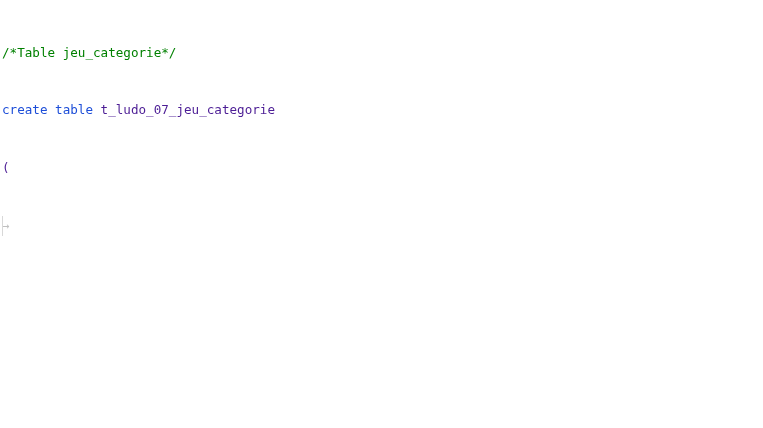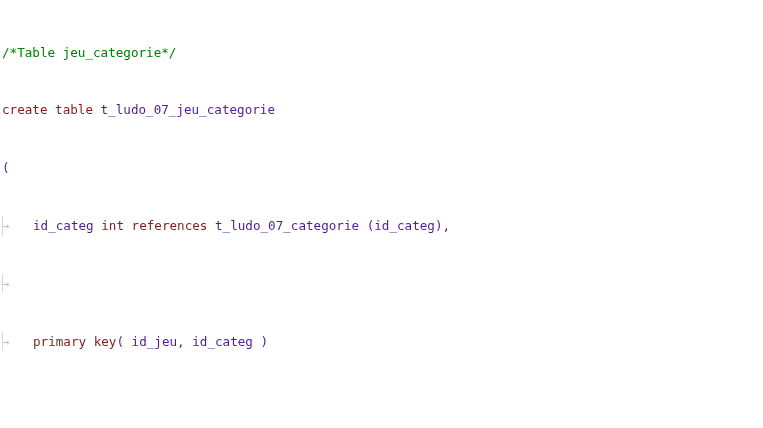--- a/index.html
+++ b/index.html
@@ -6,35 +6,33 @@
   body { width: 763px; height: 428px; overflow: hidden; position: relative; }
   .editor {
     position: absolute; left: 0; top: 4px; width: 763px;
     font-family: "DejaVu Sans Mono", "Liberation Mono", monospace;
     font-size: 12.6px; line-height: 19.3px; color: #1e1e1e;
     white-space: pre;
   }
   .line { height: 19.3px; position: relative; padding-left: 2px; }
   .guide { position: absolute; left: 2px; top: 0; bottom: 0; width: 1px; background: #d8d8d8; }
   .cm { color: #008000; margin-top: 28px; }
-  .kw { color: #7f1d1d; margin-top: 28px; }
+  .kw { color: #1d4ed8; margin-top: 28px; }
   .id { color: #4c1d95; }
   .ws { color: #c0c0c0; }
   .tab { color: #c0c0c0; display: inline-block; width: 31px; }
 </style>
 </head>
 <body>
 
 <div class="editor">
   <div class="line"><span class="cm">/*Table jeu_categorie*/</span></div>
   <div class="line"><span class="kw">create table</span> <span class="id">t_ludo_07_jeu_categorie</span></div>
   <div class="line"><span class="id">(</span></div>
-  <div class="line"><span class="guide"></span><span class="tab">→</span><span class="id">id_categ</span> <span class="kw">int references</span> <span class="id">t_ludo_07_categorie</span> <span class="id">(id_categ),</span></div>
   <div class="line"><span class="guide"></span><span class="tab">→</span></div>
-  <div class="line"><span class="guide"></span><span class="tab">→</span><span class="kw">primary key</span><span class="id">( id_jeu, id_categ )</span></div>
   
   
   
   
   
   
   
   
   
   

